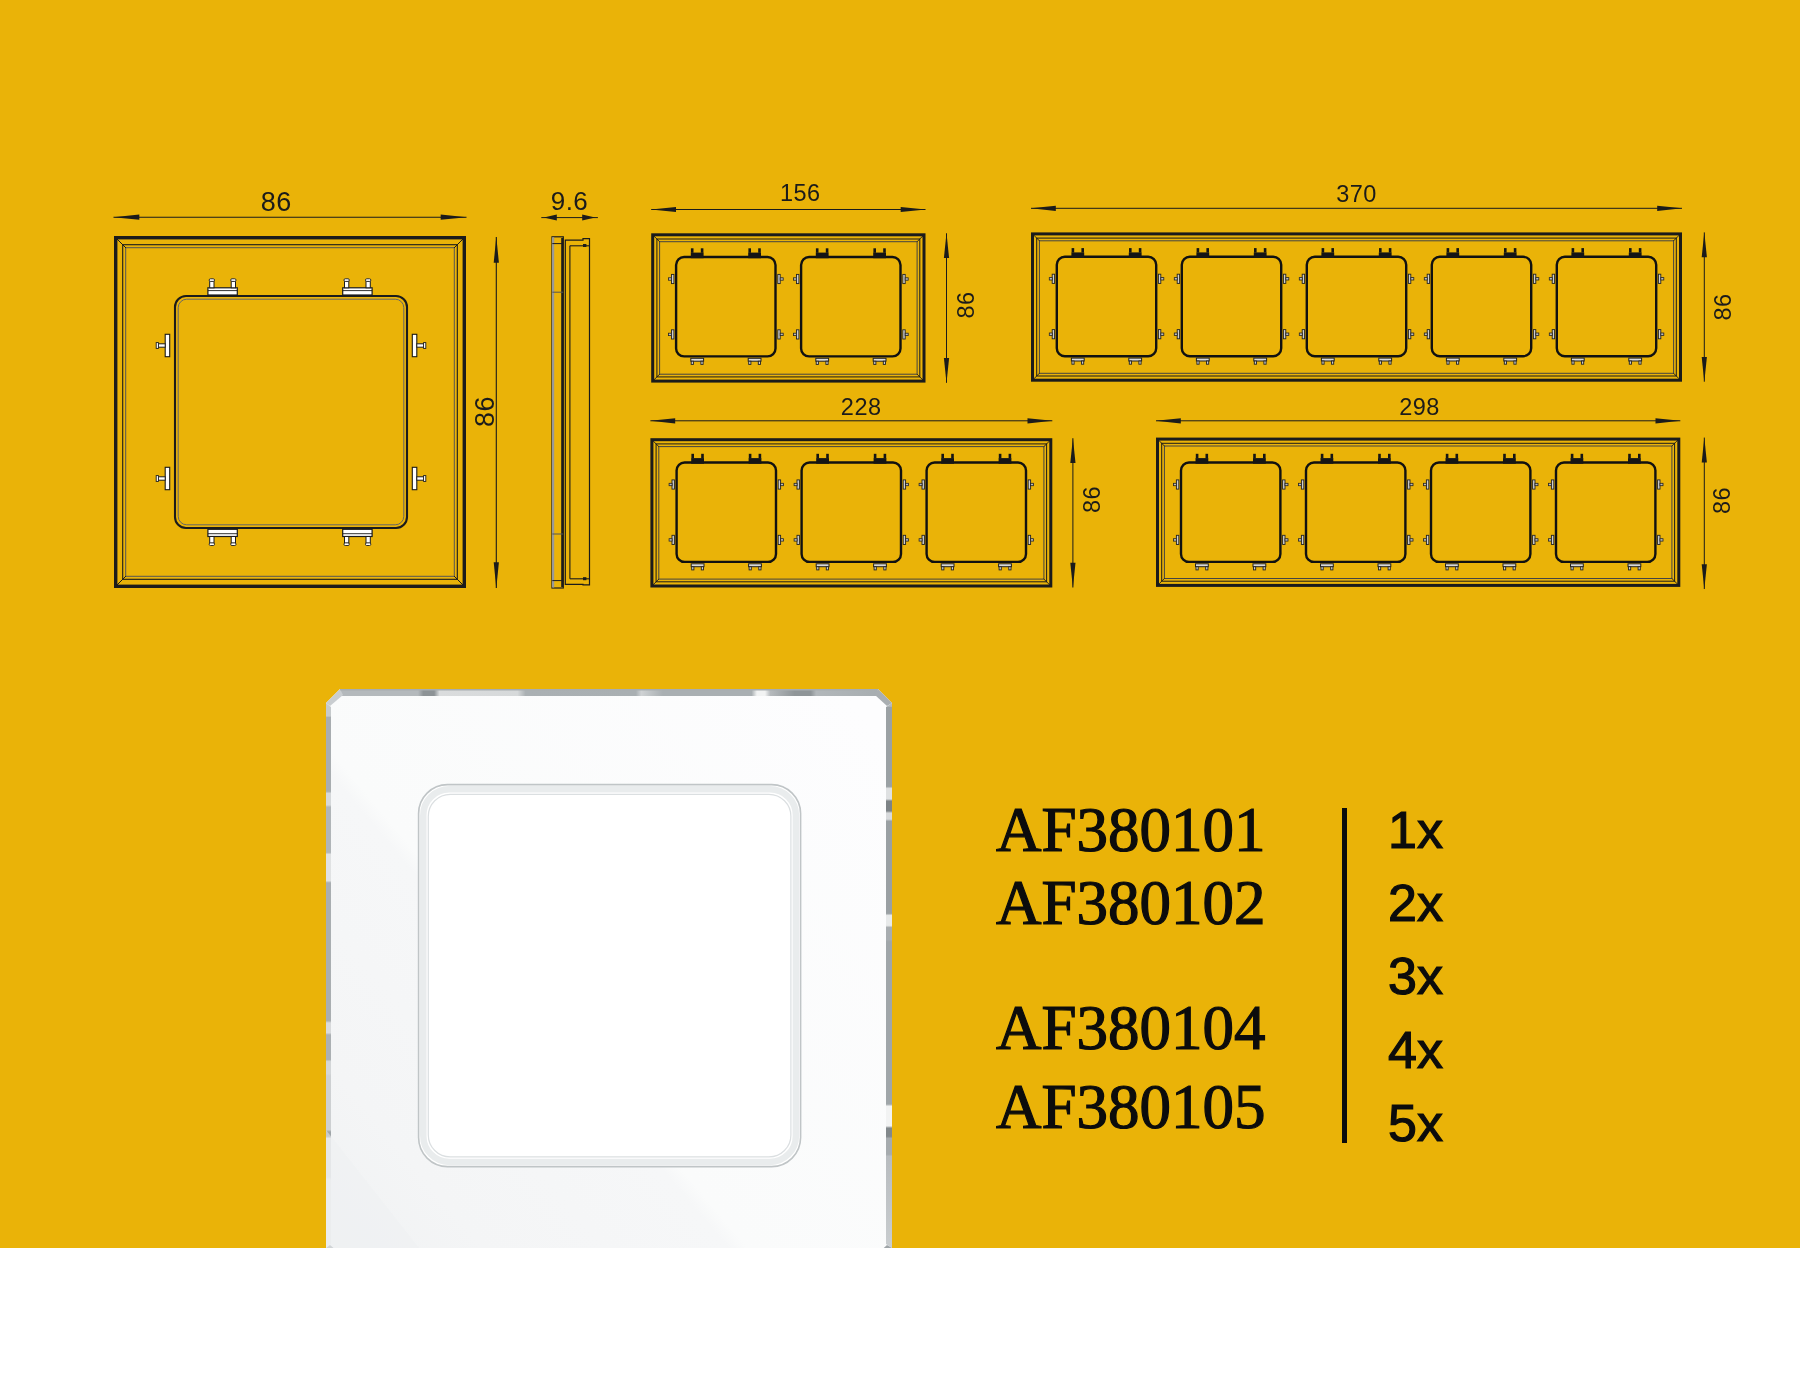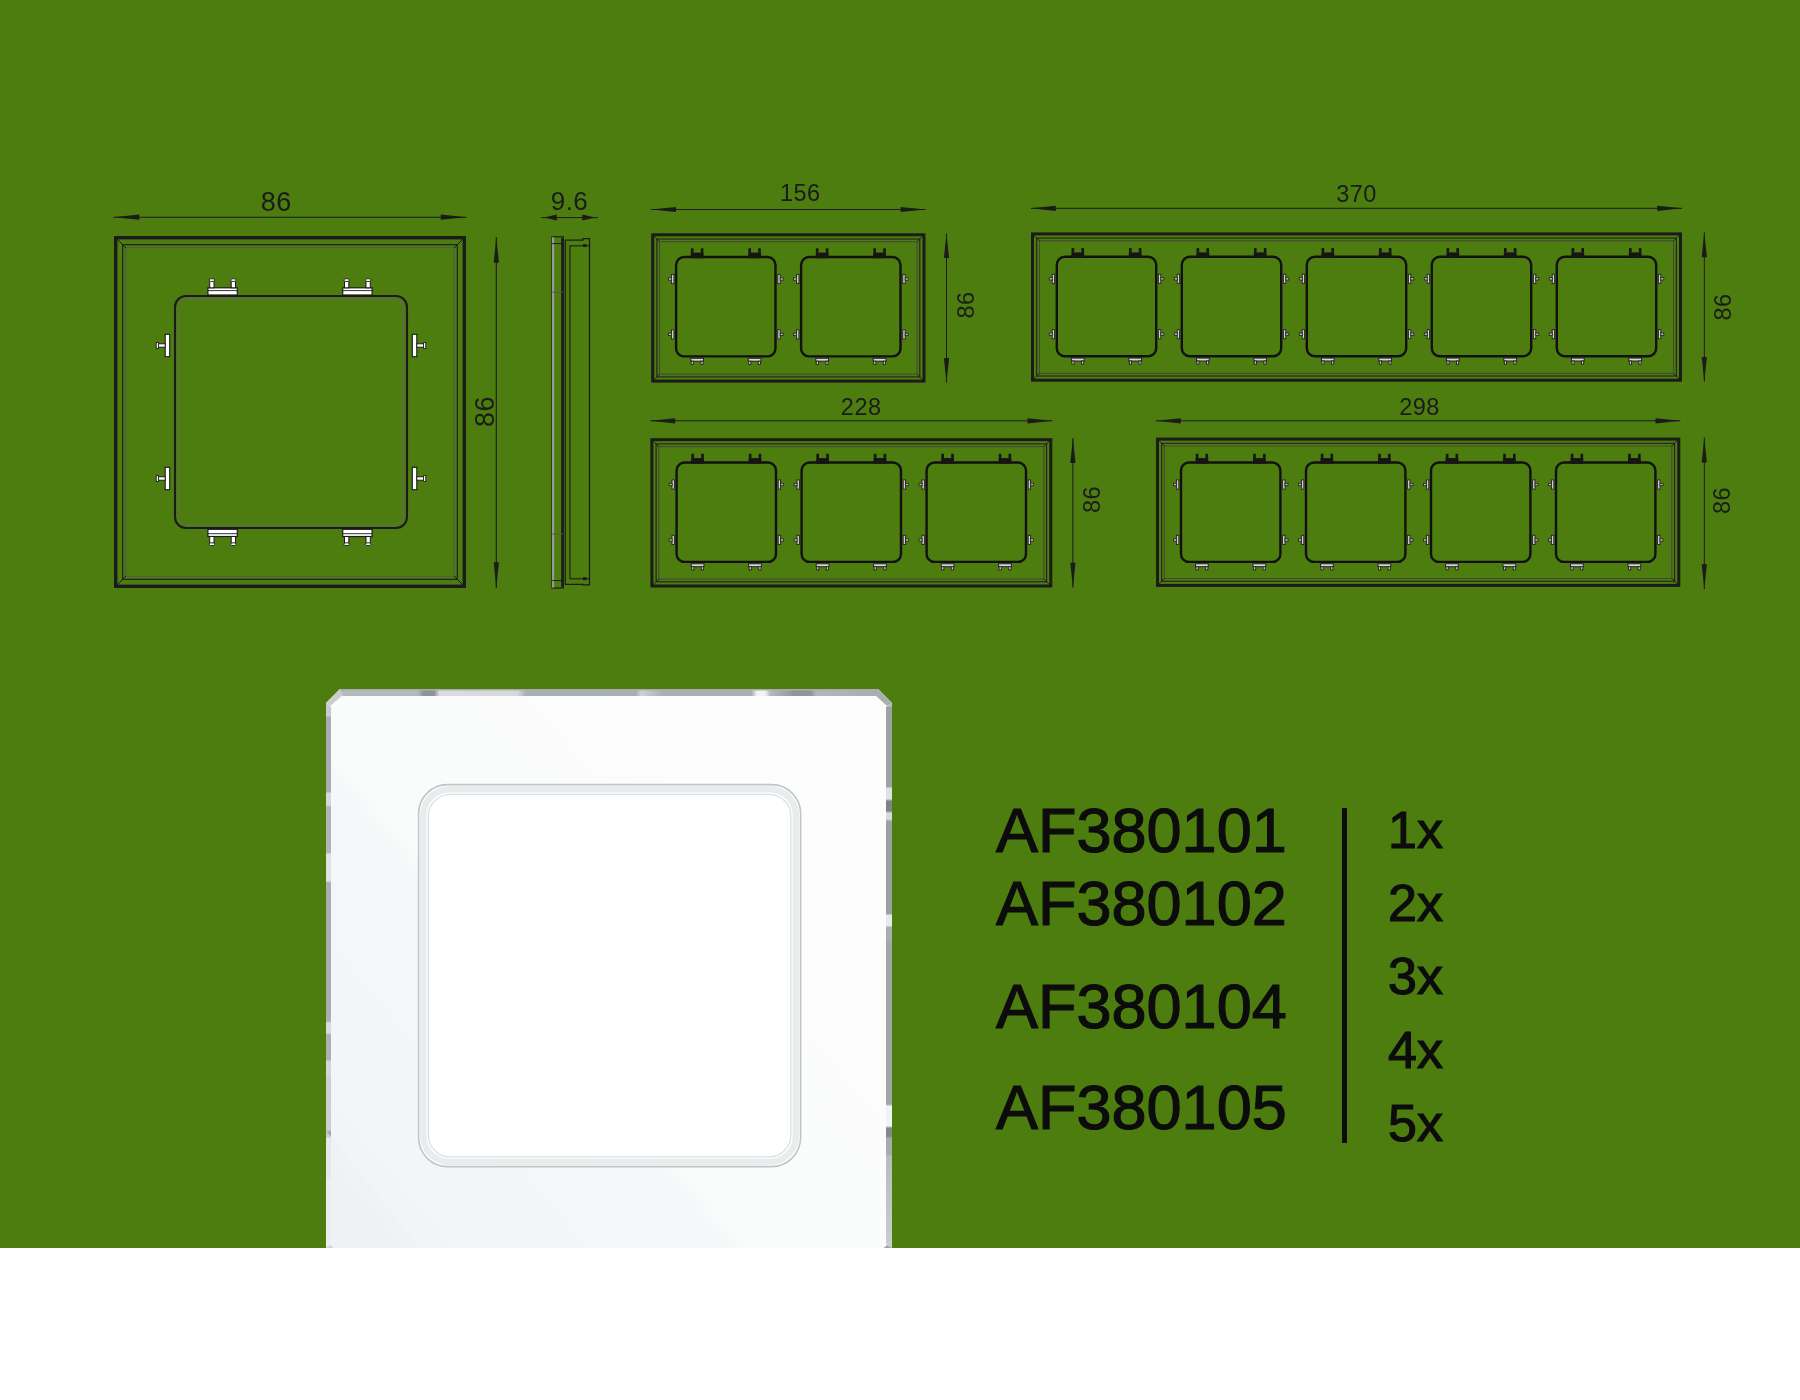--- a/index.html
+++ b/index.html
@@ -1,19 +1,19 @@
 <!DOCTYPE html>
 <html><head>
 <meta charset="utf-8">
 <style>
 html,body{margin:0;padding:0;background:#ffffff;}
-#page{position:relative;width:1800px;height:1248px;background:#4d7c0f;overflow:hidden;
+#page{position:relative;width:1800px;height:1248px;background:#eab308;overflow:hidden;
 font-family:"Liberation Sans",sans-serif;}
 svg{position:absolute;left:0;top:0;}
-.code{position:absolute;left:996px;font-size:63px;line-height:63px;color:#0c0c0c;letter-spacing:0px;-webkit-text-stroke:1.2px #0c0c0c;}
+.code{position:absolute;left:996px;font-size:63px;line-height:63px;color:#0c0c0c;letter-spacing:0px;font-family:Liberation Serif, serif;-webkit-text-stroke:1.2px #0c0c0c;}
 .qty{position:absolute;left:1388px;font-size:52px;line-height:63px;color:#0c0c0c;-webkit-text-stroke:1.2px #0c0c0c;}
 .divider{position:absolute;left:1342px;top:808px;width:5px;height:335px;background:#0c0c0c;}
 </style>
 </head>
 <body>
 <div id="page">
 <svg width="1800" height="1400" viewBox="0 0 1800 1400">
 
 <g>
         <rect x="115.7" y="237.7" width="348.6" height="348.6" fill="none" stroke="#1b1b1b" stroke-width="3.4"></rect>
@@ -692,21 +692,21 @@
 
 <div class="qty" style="top:799px">1x</div>
 
 <div class="code" style="top:872px">AF380102</div>
 
 <div class="qty" style="top:872px">2x</div>
 
 
 <div class="qty" style="top:945px">3x</div>
 
-<div class="code" style="top:975px">AF380104</div>
+<div class="code" style="top:997px">AF380104</div>
 
 <div class="qty" style="top:1019px">4x</div>
 
 <div class="code" style="top:1076px">AF380105</div>
 
 <div class="qty" style="top:1092px">5x</div>
 
 <div class="divider"></div>
 </div>
 

